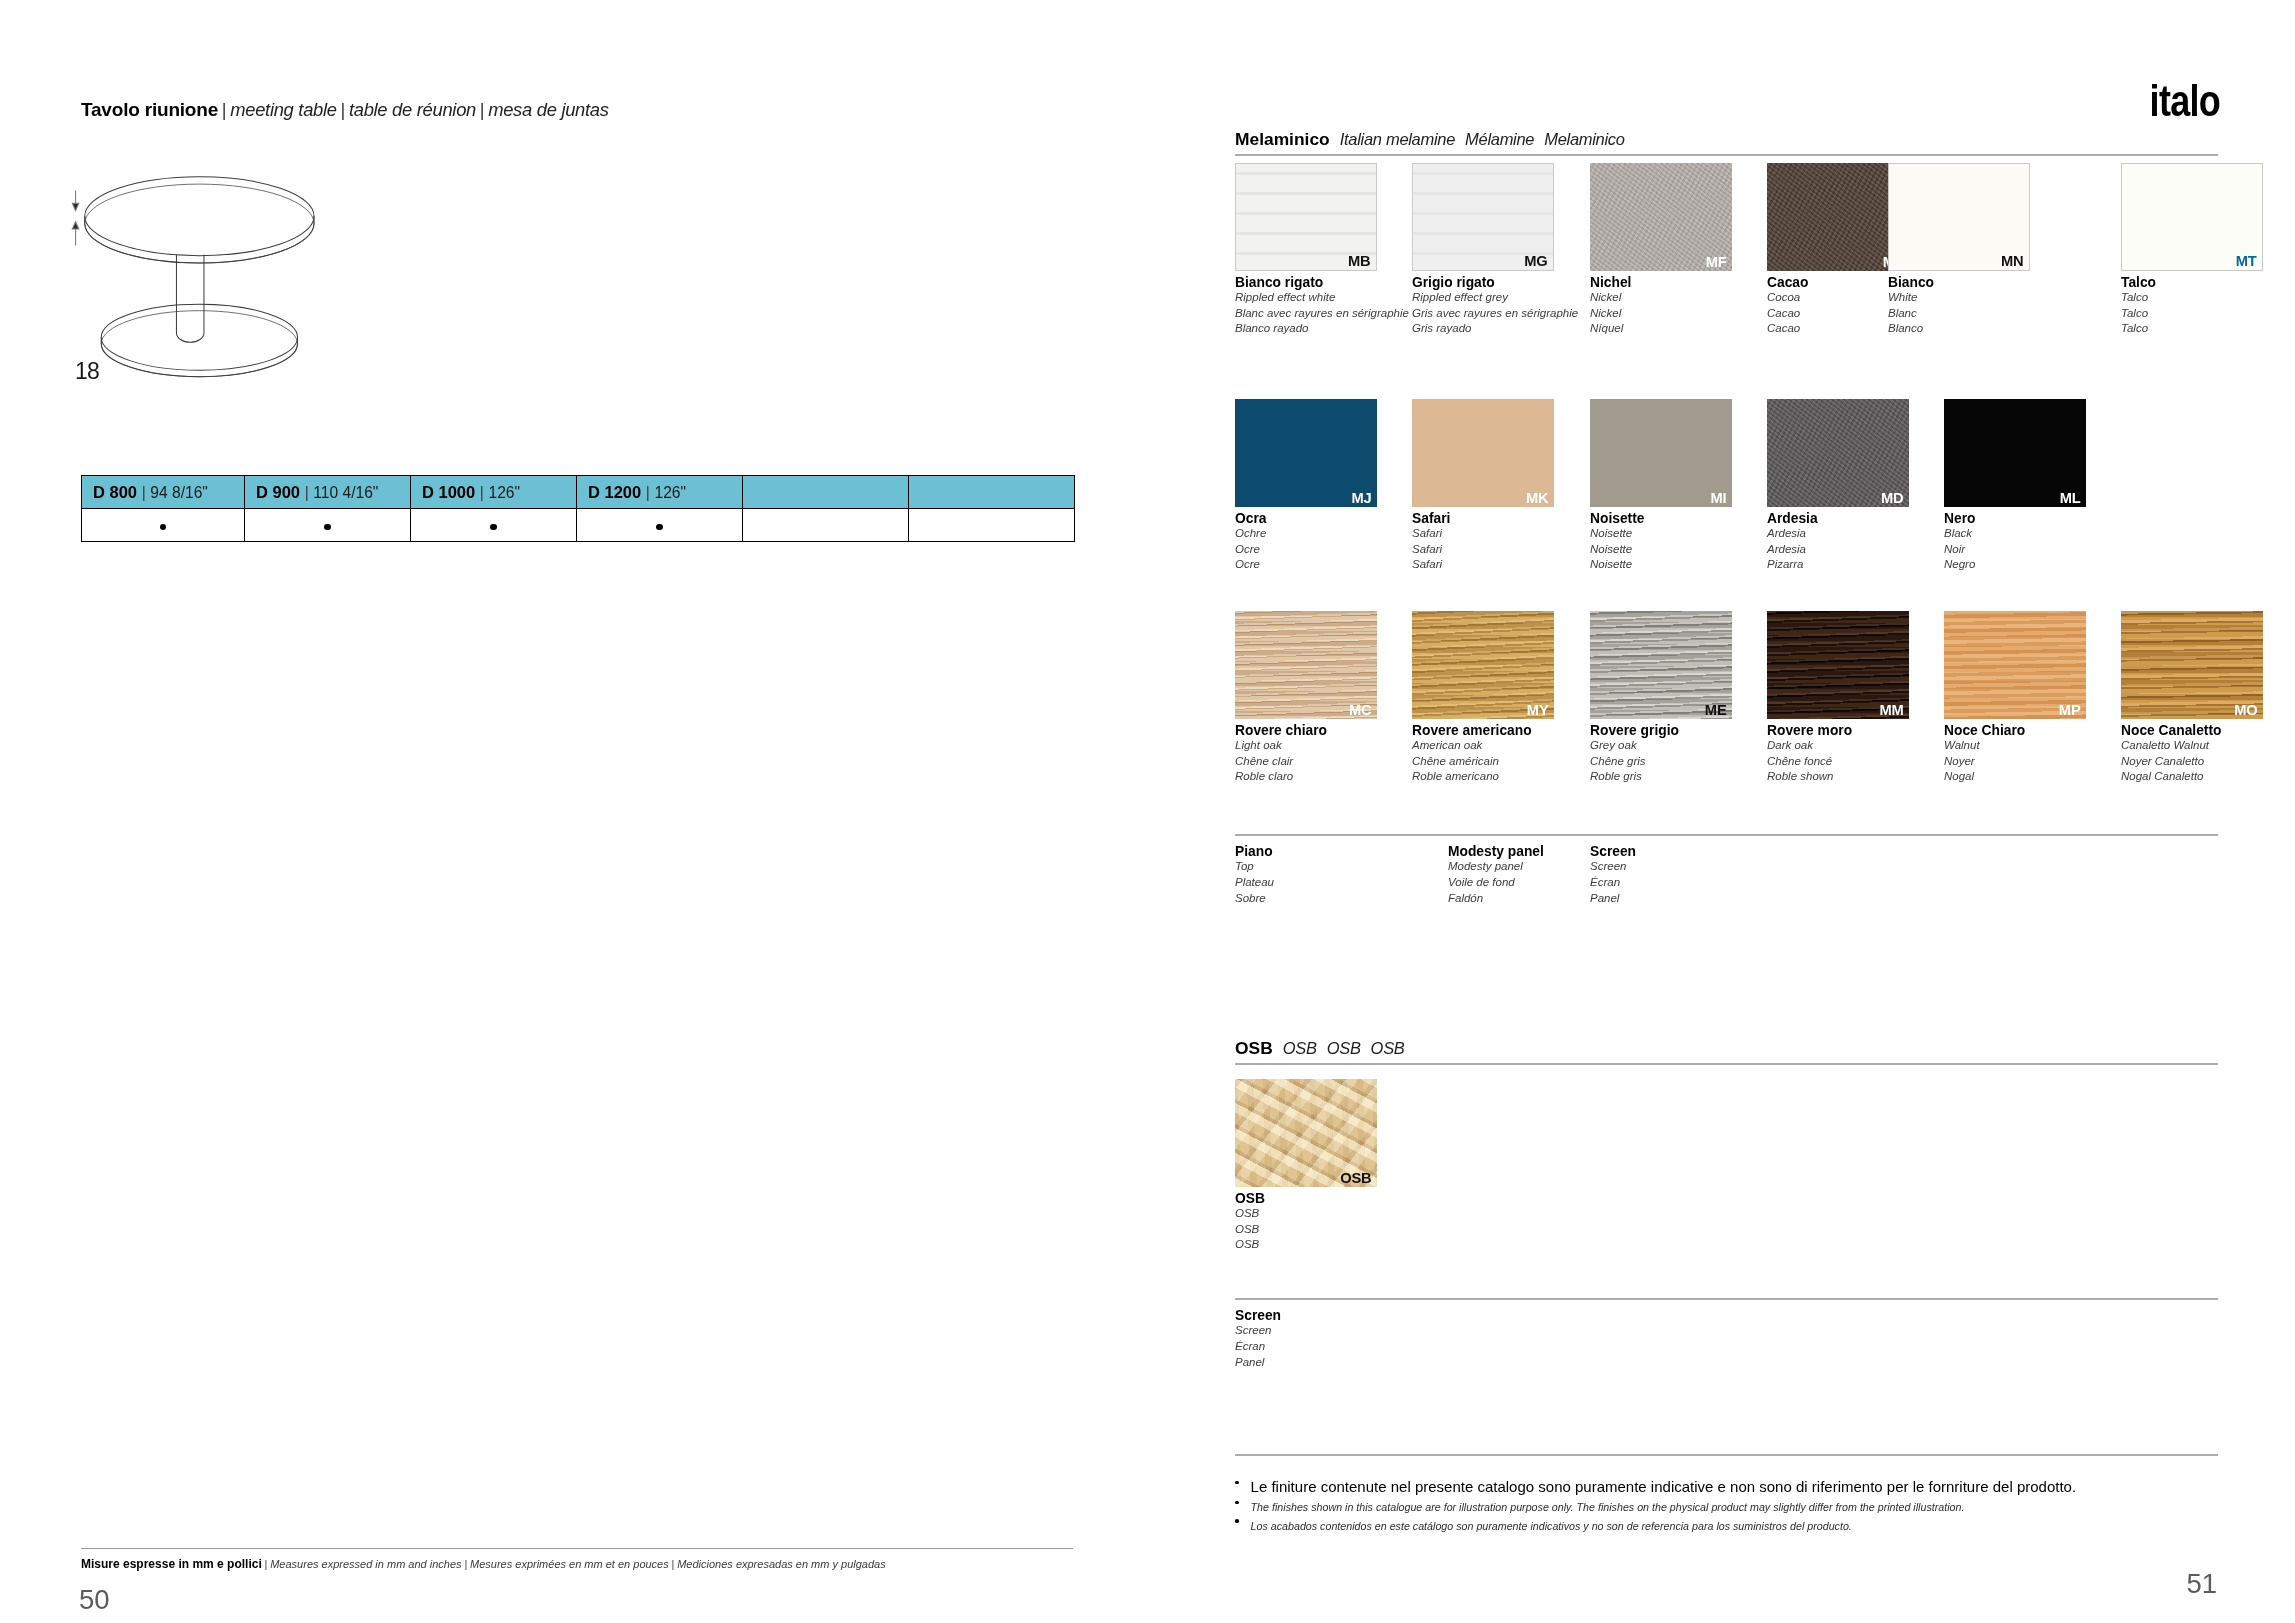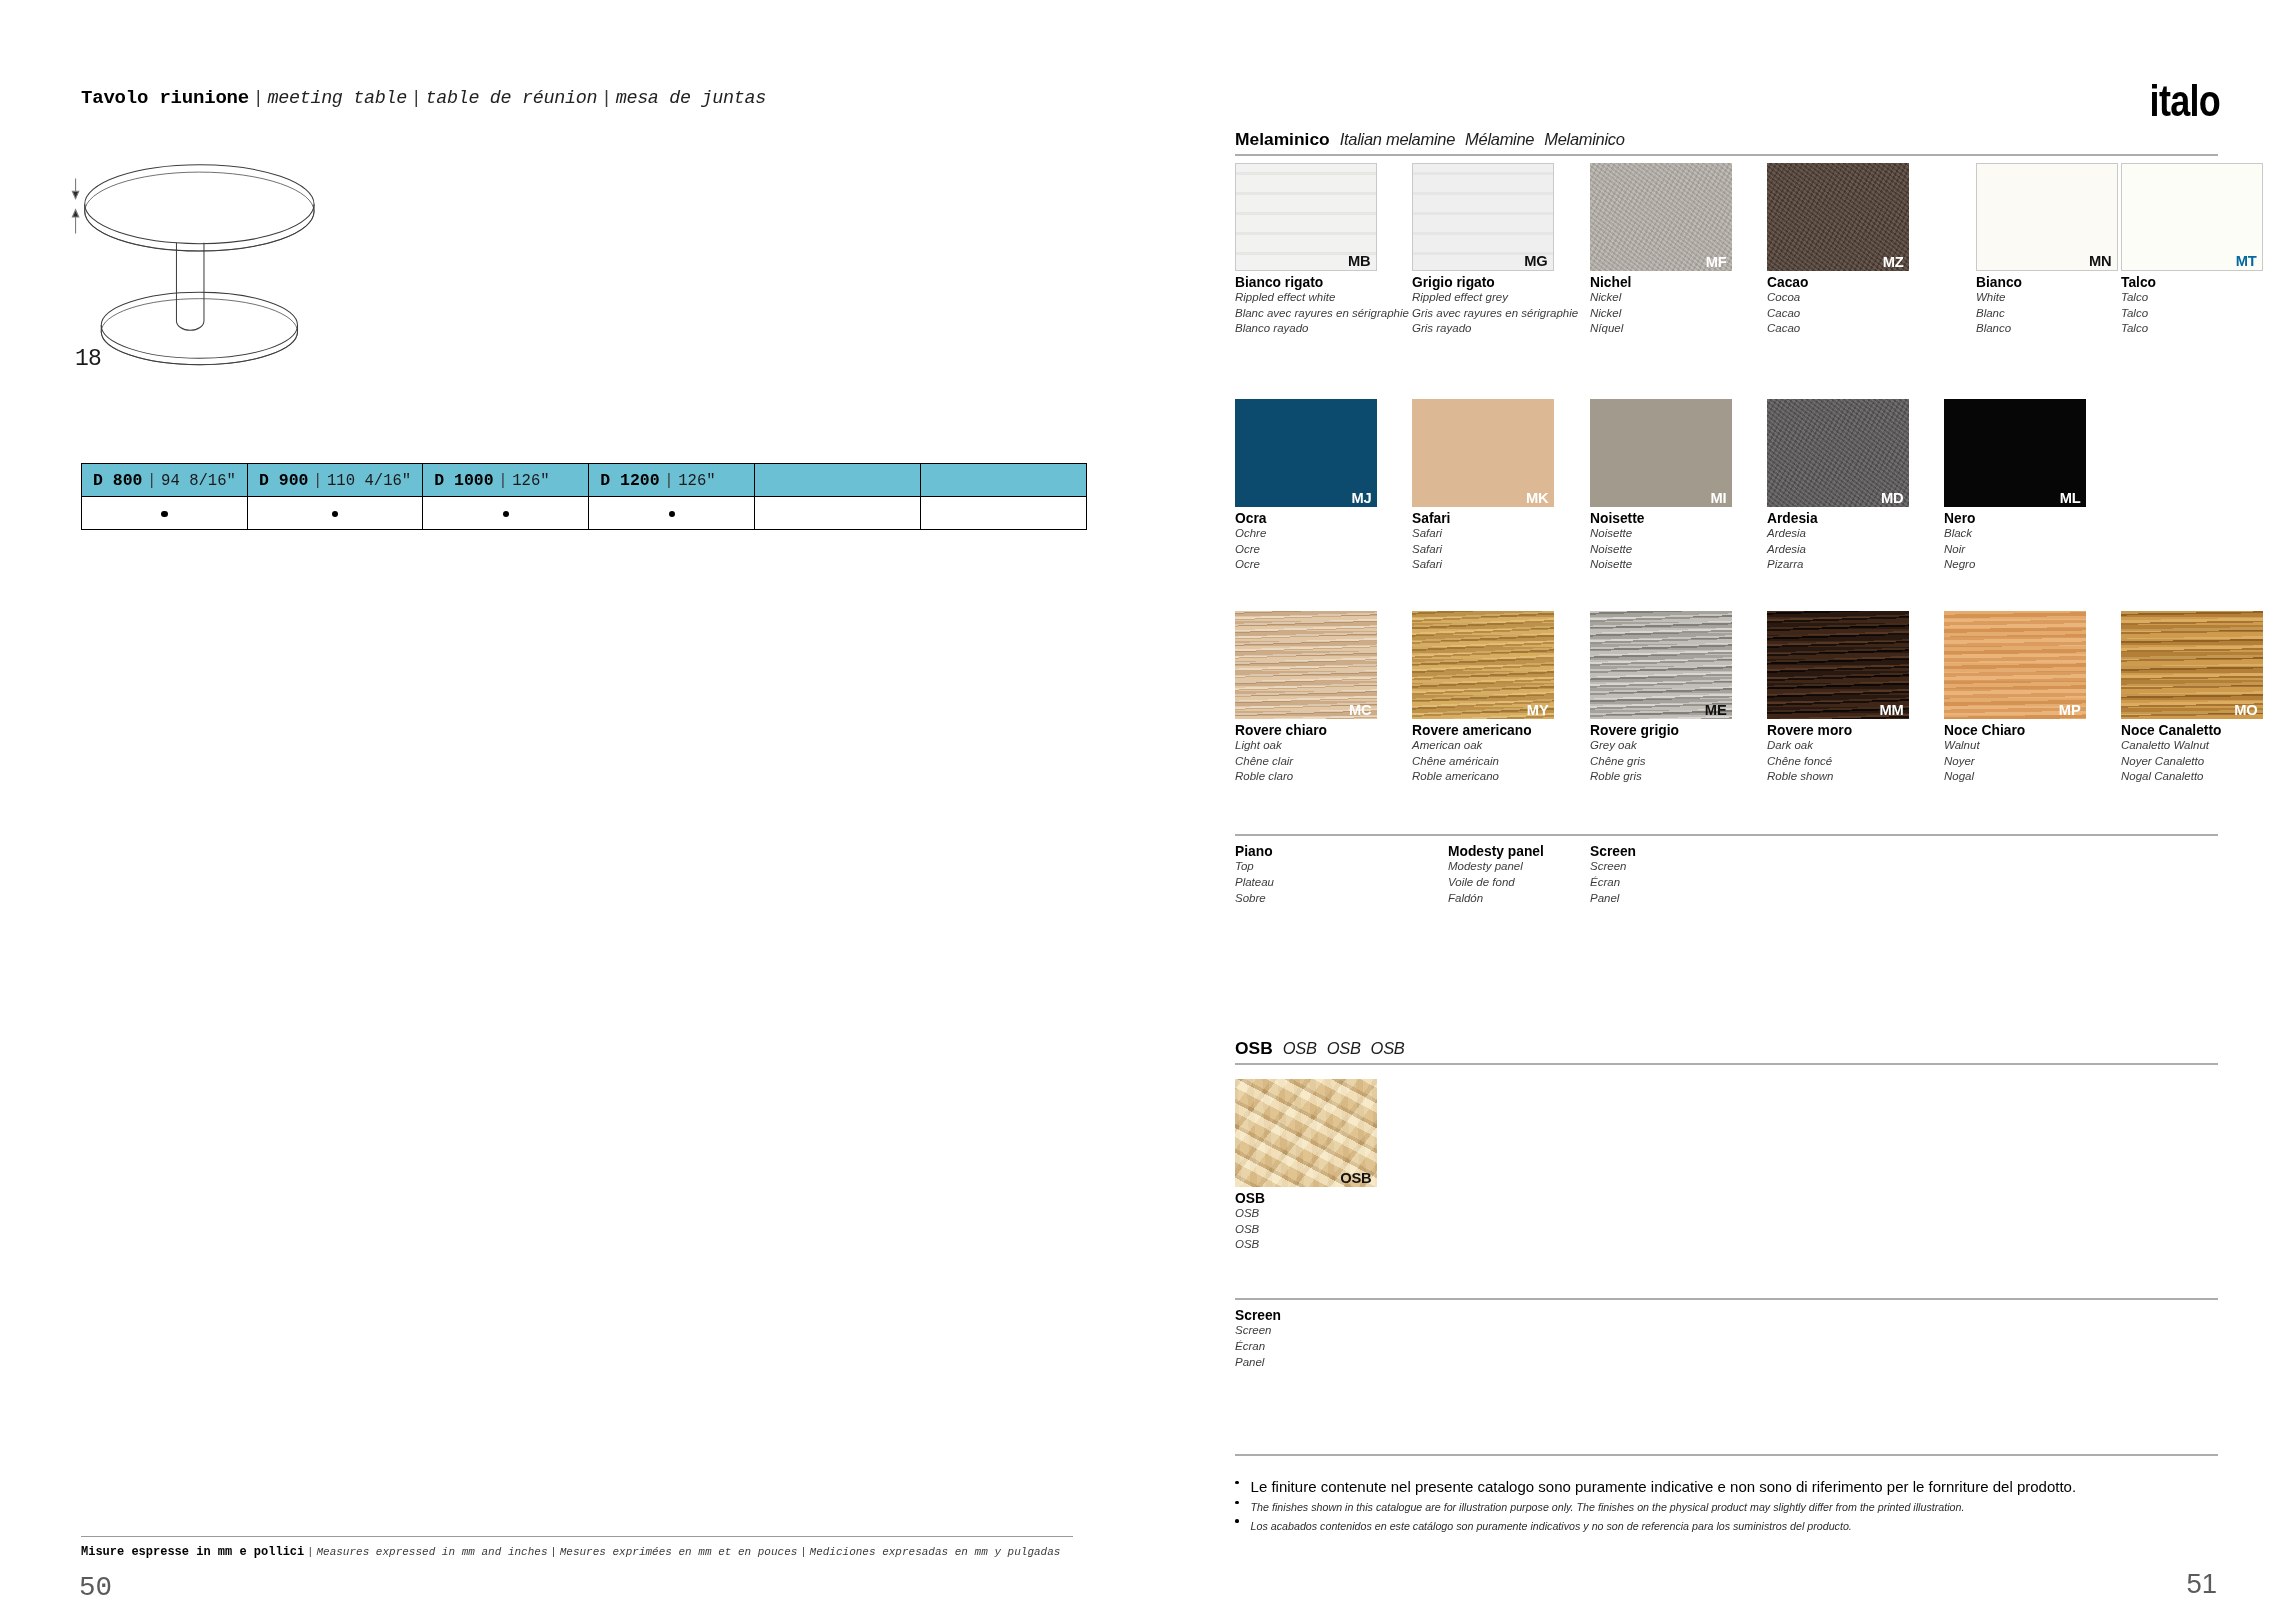--- a/index.html
+++ b/index.html
@@ -5,21 +5,21 @@
   * { box-sizing: border-box; margin: 0; padding: 0; }
   html, body {
     width: 2296px; height: 1624px;
     background: #ffffff;
     font-family: "Liberation Sans", sans-serif;
     overflow: hidden;
   }
   .page { position: relative; width: 2296px; height: 1624px; background: #fff; }
 
   
-  .left-page { position: absolute; left: 0; top: 4px; width: 1148px; height: 1333px; font-family: Liberation Mono, monospace; }
+  .left-page { position: absolute; left: 0; top: 16px; width: 1148px; height: 1333px; }
 
   .page-title { position: absolute; left: 81px; top: 83px; white-space: nowrap; }
   .page-title .t-it { font-size: 19px; font-weight: bold; color: #000; letter-spacing: -0.2px; }
   .page-title .t-sep { font-size: 18.4px; color: #3a3a3a; padding: 0 3.7px; font-weight: 300; }
   .page-title .t-tr { font-size: 18.4px; font-style: italic; color: #222; letter-spacing: -0.3px; }
 
   
   .drawing { position: absolute; left: 55px; top: 147px; width: 386px; height: 266px; }
   .dim-label { position: absolute; left: 20px; top: 195px; font-size: 23px; color: #1a1a1a; letter-spacing: -0.9px; }
 
@@ -182,21 +182,21 @@
       </div>
       <div class="sw" style="left: 1767px; top: 163px;">
         <div class="sw-chip" style="background: repeating-linear-gradient(37deg, rgba(255, 255, 255, 0.09) 0px, rgba(255, 255, 255, 0.09) 1.8px, rgba(0, 0, 0, 0.07) 1.8px, rgba(0, 0, 0, 0.07) 3.7px), repeating-linear-gradient(118deg, rgba(255, 255, 255, 0.07) 0px, rgba(255, 255, 255, 0.07) 2.8px, rgba(0, 0, 0, 0.05) 2.8px, rgba(0, 0, 0, 0.05) 4.6px), rgb(76, 60, 49);">
           <span class="sw-code" style="color: rgb(255, 255, 255);">MZ</span>
         </div>
         <div class="sw-name">Cacao</div>
         <div class="sw-tr">Cocoa</div>
         <div class="sw-tr">Cacao</div>
         <div class="sw-tr">Cacao</div>
       </div>
-      <div class="sw" style="left: 1952px; top: 163px; padding-left: 24px;">
+      <div class="sw" style="left: 1864px; top: 163px; padding-left: 24px;">
         <div class="sw-chip bordered" style="background: rgb(251, 250, 244);">
           <span class="sw-code" style="color: rgb(17, 17, 17);">MN</span>
         </div>
         <div class="sw-name">Bianco</div>
         <div class="sw-tr">White</div>
         <div class="sw-tr">Blanc</div>
         <div class="sw-tr">Blanco</div>
       </div>
       <div class="sw" style="left: 2121px; top: 163px;">
         <div class="sw-chip bordered" style="background: rgb(253, 253, 248);">

